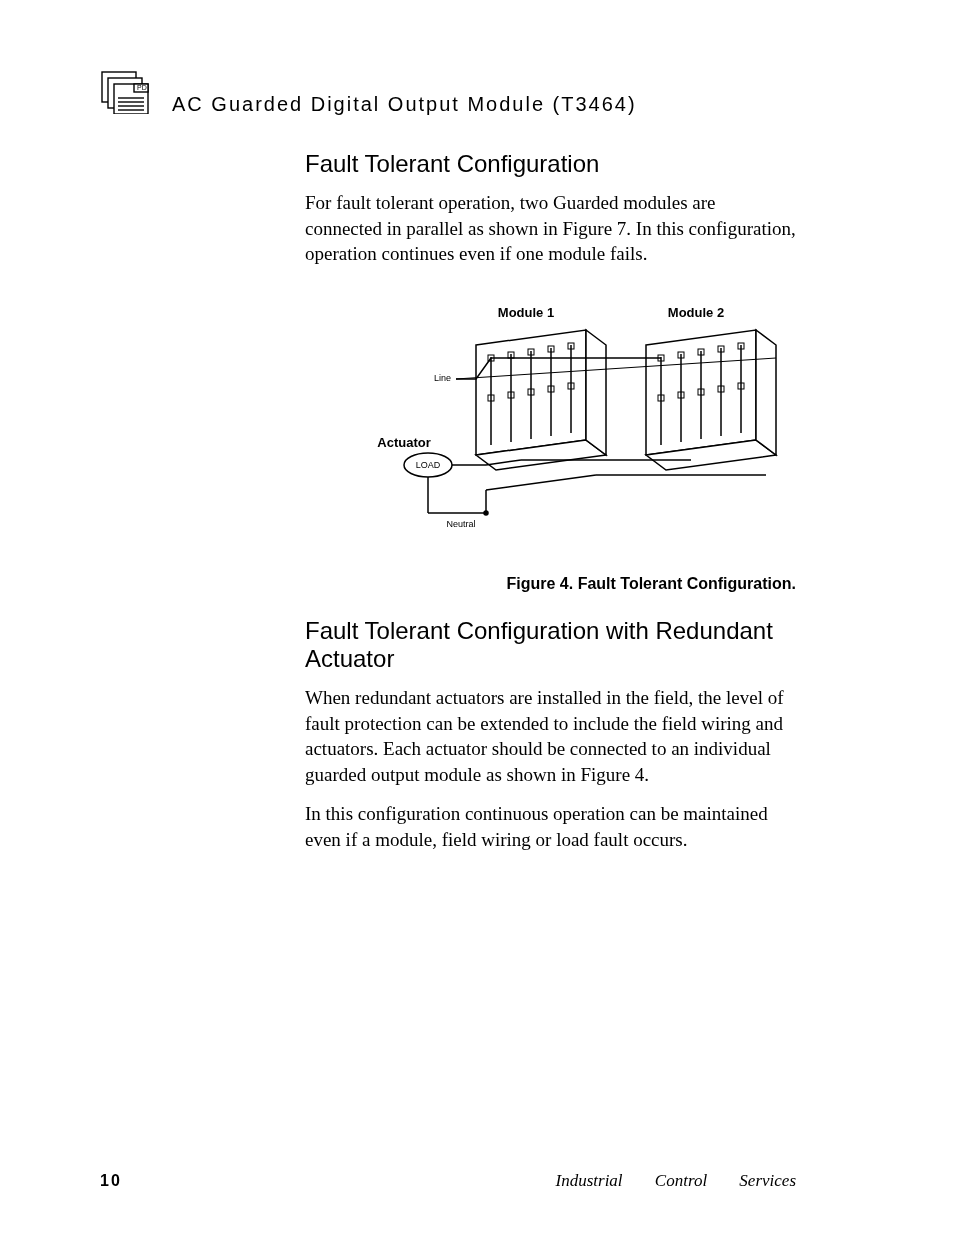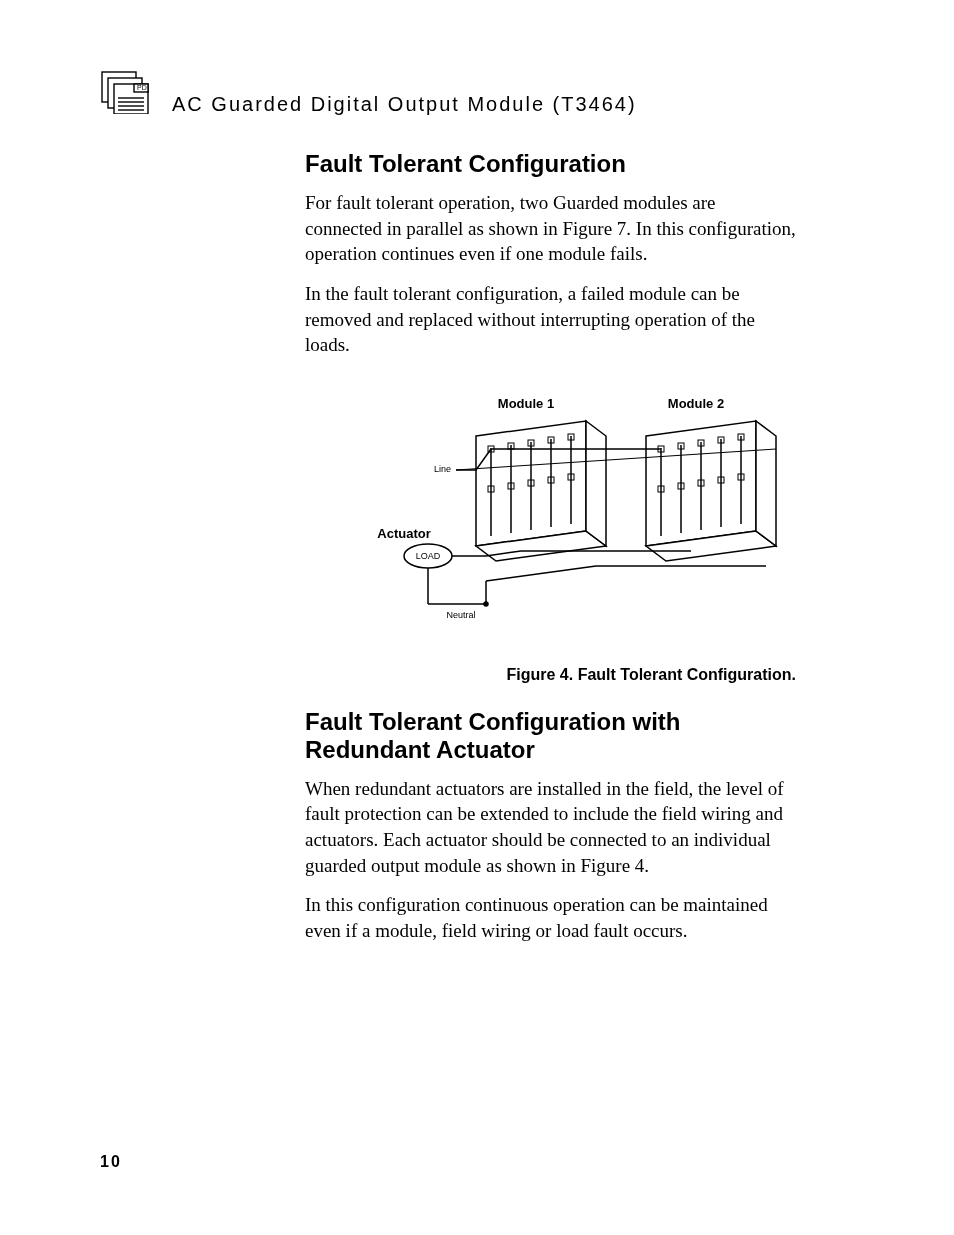--- a/index.html
+++ b/index.html
@@ -30,21 +30,21 @@
     font-size: 20px;
     letter-spacing: 2px;
     padding-bottom: 2px;
   }
   .content {
     margin-left: 205px;
   }
   h2.section {
     font-family: Arial, Helvetica, sans-serif;
     font-size: 24px;
-    font-weight: bold;
+    font-weight: normal;
     margin: 0 0 12px 0;
   }
   p.body {
     font-family: Georgia, 'Times New Roman', serif;
     font-size: 19px;
     line-height: 1.35;
     margin: 0 0 14px 0;
   }
   .figure-wrap {
     margin: 28px 0 18px 0;
@@ -52,21 +52,21 @@
   }
   .figure-caption {
     font-family: Arial, Helvetica, sans-serif;
     font-size: 16px;
     font-weight: bold;
     text-align: right;
     margin: 26px 0 24px 0;
   }
   .footer {
     position: absolute;
-    bottom: 64px;
+    bottom: 44px;
     left: 100px;
     right: 90px;
     display: flex;
     justify-content: space-between;
     align-items: baseline;
   }
   .page-num {
     font-family: Arial, Helvetica, sans-serif;
     font-size: 16px;
     font-weight: bold;
@@ -109,21 +109,20 @@
         </g>
       </svg>
     </div>
     <div class="header-title">AC  Guarded  Digital  Output  Module (T3464)</div>
   </div>
 
   <div class="content">
 
     <h2 class="section">Fault Tolerant Configuration</h2>
     <p class="body">For fault tolerant operation, two Guarded modules are connected in parallel as shown in Figure 7.  In this configuration, operation continues even if one module fails.</p>
-    <p class="body">In the fault tolerant configuration, a failed module can be removed and replaced without interrupting operation of the loads.</p>
 
     <div class="figure-wrap">
       <svg width="440" height="250" viewBox="0 0 440 250">
         <g fill="none" stroke="#000" stroke-width="1.5">
 
           <text x="170" y="22" class="diagram-label" fill="#000" stroke="none" text-anchor="middle">Module 1</text>
 
           <text x="340" y="22" class="diagram-label" fill="#000" stroke="none" text-anchor="middle">Module 2</text>
 
           <g>
@@ -201,15 +200,16 @@
     <div class="figure-caption">Figure 4.  Fault Tolerant Configuration.</div>
 
     <h2 class="section">Fault Tolerant Configuration with Redundant Actuator</h2>
     <p class="body">When redundant actuators are installed in the field, the level of fault protection can be extended to include the field wiring and actuators.  Each actuator should be connected to an individual guarded output module as shown in Figure 4.</p>
     <p class="body">In this configuration continuous operation can be maintained even if a module, field wiring or load fault occurs.</p>
 
   </div>
 
   <div class="footer">
     <div class="page-num">10</div>
+    <div class="footer-text">Industrial Control Services</div>
   </div>
 
 </div>
 
 </body></html>

